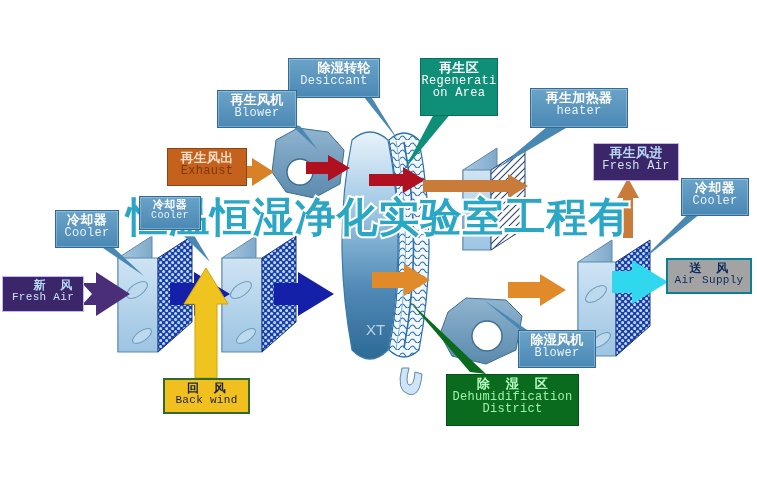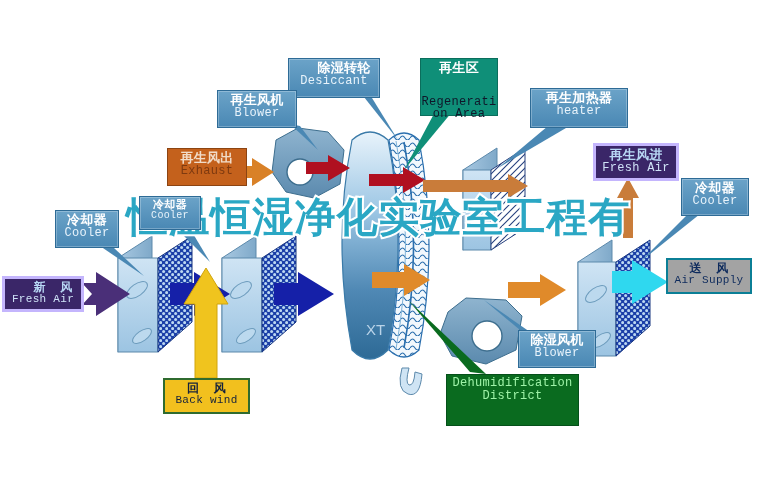--- a/index.html
+++ b/index.html
@@ -17,29 +17,29 @@
   
   .blue{background:linear-gradient(180deg,#6ba3c8 0%,#4a88b4 100%);
         border:1px solid #2e6b96;color:#ffffff;
         box-shadow:0 0 0 1px rgba(255,255,255,.25) inset;}
   .blue .cn{color:#ffffff;}
   .blue .en{color:#e8f3fb;}
 
   
   .teal{background:#0f8f78;border:1px solid #0b6e5c;color:#dff7f1;}
   .teal .cn{color:#ffffff;}
-  .teal .en{color:#0f172a;margin-top:21px;}
+  .teal .en{color:#ffffff;}
 
   
   .dgreen{background:#0a6b1f;border:1px solid #05501a;color:#9ff3a8;}
   .dgreen .cn{color:#b9ffc2;}
   .dgreen .en{color:#9ff3a8;}
 
   
-  .purple{background:#3a2668;border:3px solid #c4b5fd;}
+  .purple{background:#3a2668;border:1px solid #c4b5fd;}
   .purple .cn{color:#b8d8f5;}
   .purple .en{color:#cfe2f7;}
 
   
   .orange{background:#c4611c;border:1px solid #8c4412;}
   .orange .cn{color:#f1dcc8;}
   .orange .en{color:#7e3a10;}
 
   
   .yellow{background:#f2c01e;border:2px solid #2f6b2f;}
@@ -229,17 +229,17 @@
       <div class="lbl teal" style="left: 420px; top: 58px; width: 78px; height: 58px; padding-top: 2px;"><span class="cn" style="font-size: 13px;">再生区</span><span class="en" style="font-size: 12px; white-space: normal;">Regenerati on Area</span></div>
       <div class="lbl blue" style="left: 530px; top: 88px; width: 98px; height: 40px; padding-top: 2px;"><span class="cn" style="font-size: 13px;">再生加热器</span><span class="en" style="font-size: 12px;">heater</span></div>
       <div class="lbl purple" style="left: 593px; top: 143px; width: 86px; height: 38px; padding-top: 2px;"><span class="cn" style="font-size: 13px;">再生风进</span><span class="en" style="font-size: 12px;">Fresh Air</span></div>
       <div class="lbl blue" style="left: 681px; top: 178px; width: 68px; height: 38px; padding-top: 2px;"><span class="cn" style="font-size: 13px;">冷却器</span><span class="en" style="font-size: 12px;">Cooler</span></div>
       <div class="lbl orange" style="left: 167px; top: 148px; width: 80px; height: 38px; padding-top: 2px;"><span class="cn" style="font-size: 13px;">再生风出</span><span class="en" style="font-size: 12px;">Exhaust</span></div>
       <div class="lbl blue" style="left: 139px; top: 196px; width: 62px; height: 34px; padding-top: 2px;"><span class="cn" style="font-size: 11px;">冷却器</span><span class="en" style="font-size: 10px;">Cooler</span></div>
       <div class="lbl blue" style="left: 55px; top: 210px; width: 64px; height: 38px; padding-top: 2px;"><span class="cn" style="font-size: 13px;">冷却器</span><span class="en" style="font-size: 12px;">Cooler</span></div>
       <div class="lbl purple" style="left: 2px; top: 276px; width: 82px; height: 36px; padding-top: 2px;"><span class="cn" style="font-size: 12px; margin-left: 20px;">新    风</span><span class="en" style="font-size: 11px;">Fresh Air</span></div>
       <div class="lbl yellow" style="left: 163px; top: 378px; width: 87px; height: 36px; padding-top: 2px;"><span class="cn" style="font-size: 12px;">回    风</span><span class="en" style="font-size: 11px;">Back wind</span></div>
       <div class="lbl blue" style="left: 506px; top: 330px; width: 78px; height: 38px; padding-top: 2px; margin-left: 12px;"><span class="cn" style="font-size: 13px;">除湿风机</span><span class="en" style="font-size: 12px;">Blower</span></div>
-      <div class="lbl dgreen" style="left: 446px; top: 374px; width: 133px; height: 52px; padding-top: 2px;"><span class="en" style="font-size: 12px; white-space: normal;">Dehumidification District</span></div>
+      <div class="lbl dgreen" style="left: 446px; top: 374px; width: 133px; height: 52px; padding-top: 2px;"><span class="cn" style="font-size: 13px;">除    湿    区</span><span class="en" style="font-size: 12px; white-space: normal;">Dehumidification District</span></div>
       <div class="lbl cyan" style="left: 666px; top: 258px; width: 86px; height: 36px; padding-top: 2px;"><span class="cn" style="font-size: 12px;">送    风</span><span class="en" style="font-size: 11px;">Air Supply</span></div>
     </div>
 
 </div>
 
 </body></html>

